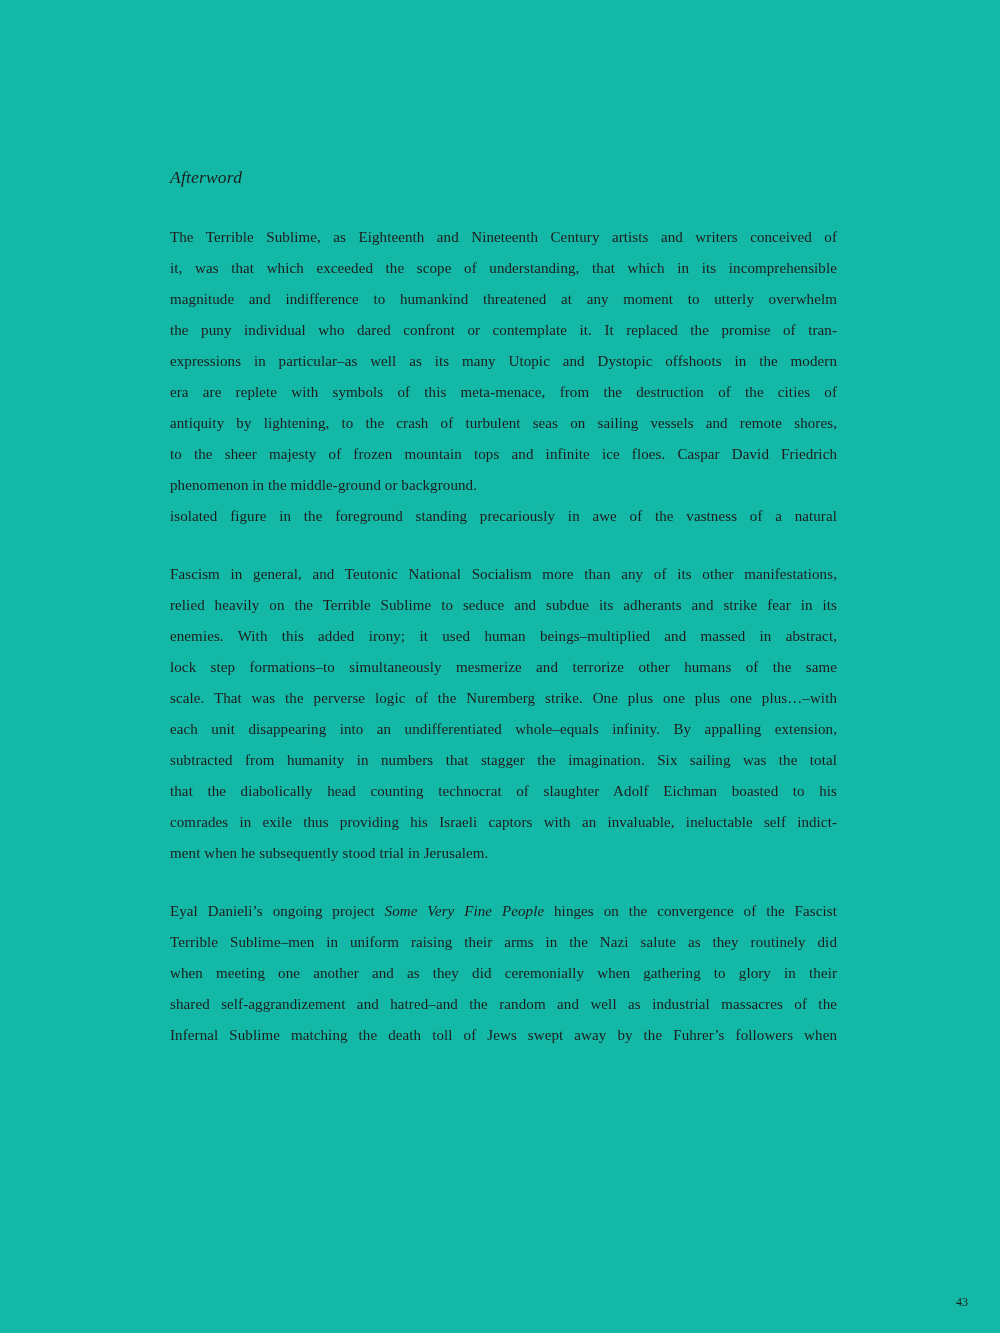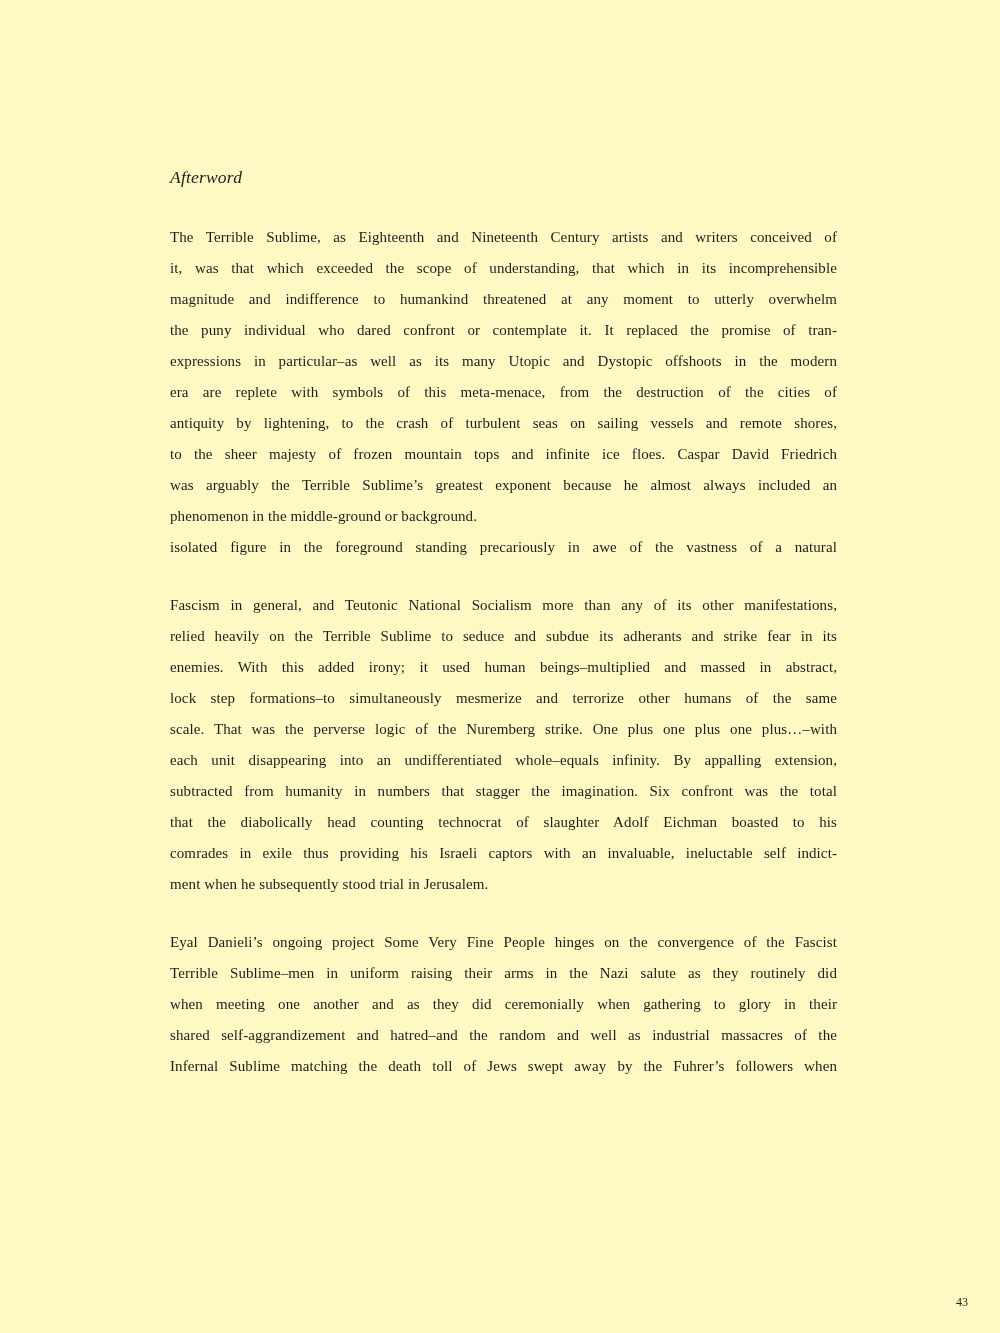--- a/index.html
+++ b/index.html
@@ -34,57 +34,57 @@
   .line {
     line-height: 31px;
     text-align: justify;
     text-align-last: justify;
     letter-spacing: 0.1px;
   }
   .line.endline {
     text-align-last: left;
   }
   .it {
+    font-style: italic;
   }
   .pagenum {
     position: absolute;
     left: 956px;
     top: 1292px;
     font-size: 12px;
     line-height: 20px;
   }
 </style>
 </head>
 <body style="background: rgb(253, 253, 252);">
 
-<div class="page" style="color: rgb(29, 29, 29); background: #fef9c3;">
+<div class="page" style="color: rgb(29, 29, 29); background: #14b8a6;">
   <div class="textblock">
     <div class="heading">Afterword</div>
     <div id="paras">
         <div class="para">
           <div class="line"><span class="">The Terrible Sublime, as Eighteenth and Nineteenth Century artists and writers conceived of</span></div>
           <div class="line"><span class="">it, was that which exceeded the scope of understanding, that which in its incomprehensible</span></div>
           <div class="line"><span class="">magnitude and indifference to humankind threatened at any moment to utterly overwhelm</span></div>
           <div class="line"><span class="">the puny individual who dared confront or contemplate it. It replaced the promise of tran-</span></div>
           <div class="line"><span class="">expressions in particular–as well as its many Utopic and Dystopic offshoots in the modern</span></div>
           <div class="line"><span class="">era are replete with symbols of this meta-menace, from the destruction of the cities of</span></div>
           <div class="line"><span class="">antiquity by lightening, to the crash of turbulent seas on sailing vessels and remote shores,</span></div>
           <div class="line"><span class="">to the sheer majesty of frozen mountain tops and infinite ice floes. Caspar David Friedrich</span></div>
-          <div class="line"><span class="">was arguably the Terrible Sublime’s greatest exponent because he almost always included an</span></div>
           <div class="line endline"><span class="">phenomenon in the middle-ground or background.</span></div>
           <div class="line"><span class="">isolated figure in the foreground standing precariously in awe of the vastness of a natural</span></div>
         </div>
         <div class="para">
           <div class="line"><span class="">Fascism in general, and Teutonic National Socialism more than any of its other manifestations,</span></div>
           <div class="line"><span class="">relied heavily on the Terrible Sublime to seduce and subdue its adherants and strike fear in its</span></div>
           <div class="line"><span class="">enemies. With this added irony; it used human beings–multiplied and massed in abstract,</span></div>
           <div class="line"><span class="">lock step formations–to simultaneously mesmerize and terrorize other humans of the same</span></div>
           <div class="line"><span class="">scale. That was the perverse logic of the Nuremberg strike. One plus one plus one plus…–with</span></div>
           <div class="line"><span class="">each unit disappearing into an undifferentiated whole–equals infinity. By appalling extension,</span></div>
-          <div class="line"><span class="">subtracted from humanity in numbers that stagger the imagination. Six confront was the total</span></div>
+          <div class="line"><span class="">subtracted from humanity in numbers that stagger the imagination. Six sailing was the total</span></div>
           <div class="line"><span class="">that the diabolically head counting technocrat of slaughter Adolf Eichman boasted to his</span></div>
           <div class="line"><span class="">comrades in exile thus providing his Israeli captors with an invaluable, ineluctable self indict-</span></div>
           <div class="line endline"><span class="">ment when he subsequently stood trial in Jerusalem.</span></div>
         </div>
         <div class="para">
           <div class="line"><span class="">Eyal Danieli’s ongoing project </span><span class="it">Some Very Fine People</span><span class=""> hinges on the convergence of the Fascist</span></div>
           <div class="line"><span class="">Terrible Sublime–men in uniform raising their arms in the Nazi salute as they routinely did</span></div>
           <div class="line"><span class="">when meeting one another and as they did ceremonially when gathering to glory in their</span></div>
           <div class="line"><span class="">shared self-aggrandizement and hatred–and the random and well as industrial massacres of the</span></div>
           <div class="line"><span class="">Infernal Sublime matching the death toll of Jews swept away by the Fuhrer’s followers when</span></div>

